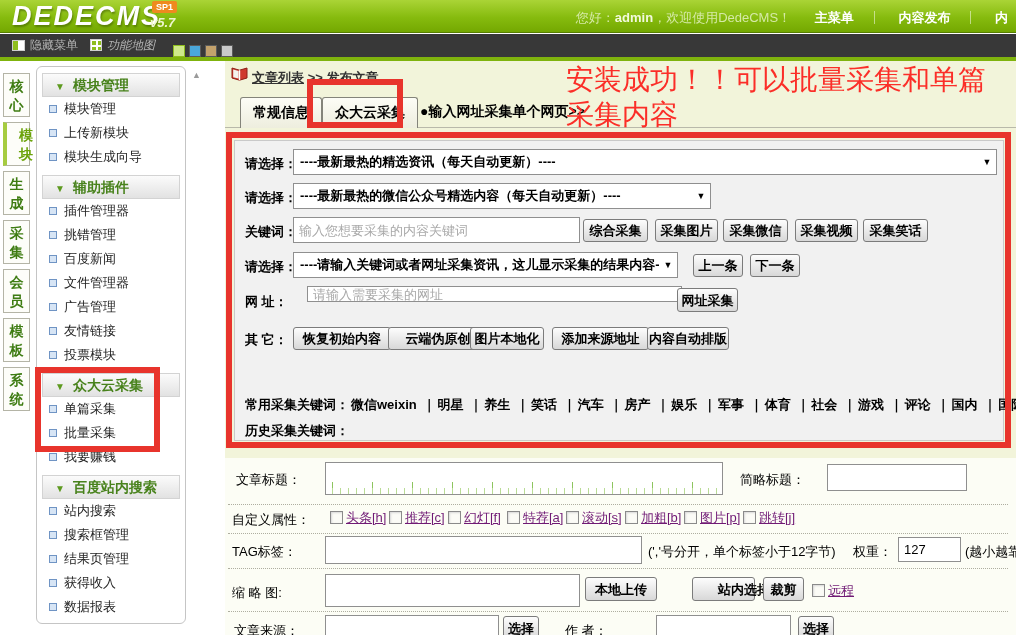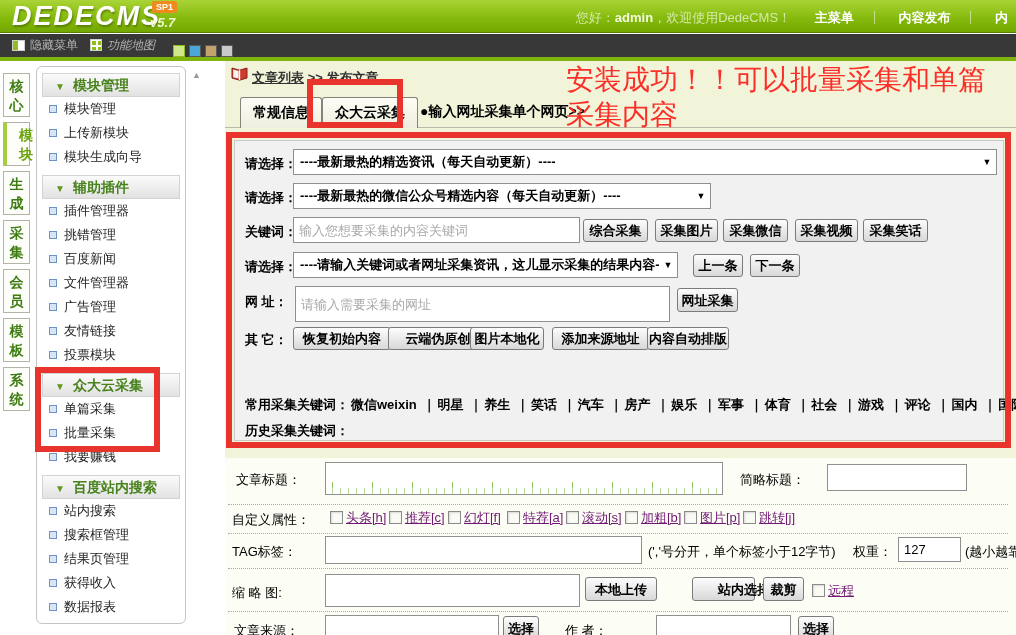--- a/index.html
+++ b/index.html
@@ -217,21 +217,21 @@
 
   <span class="abs flabel" style="left:10px; top:117px;">请选择：</span>
   <div class="abs select" style="left:58px; top:111px; width:385px;">
     <span class="txt">----请输入关键词或者网址采集资讯，这儿显示采集的结果内容----</span>
       <span class="sarr">▼</span>
   </div>
   <button class="abs btn" style="left:458px; top:113px; width:50px;">上一条</button>
   <button class="abs btn" style="left:515px; top:113px; width:50px;">下一条</button>
 
   <span class="abs flabel" style="left:10px; top:152px;">网 址：</span>
-  <input class="abs inp" style="left: 60px; top: 145px; width: 375px; height: 36px;" placeholder="请输入需要采集的网址">
+  <input class="abs inp" style="left: 72px; top: 145px; width: 375px; height: 16px;" placeholder="请输入需要采集的网址">
   <button class="abs btn" style="left:442px; top:147px; width:61px; height:24px;">网址采集</button>
 
   <span class="abs flabel" style="left:10px; top:190px;">其 它：</span>
   <button class="abs btn" style="left:58px; top:186px; width:98px;">恢复初始内容</button>
   <button class="abs btn" style="left:153px; top:186px; width:100px;">云端伪原创</button>
   <button class="abs btn" style="left:235px; top:186px; width:74px;">图片本地化</button>
   <button class="abs btn" style="left:317px; top:186px; width:97px;">添加来源地址</button>
   <button class="abs btn" style="left:412px; top:186px; width:82px;">内容自动排版</button>
 
   <div class="abs kwline" style="left:10px; top:255px;">

